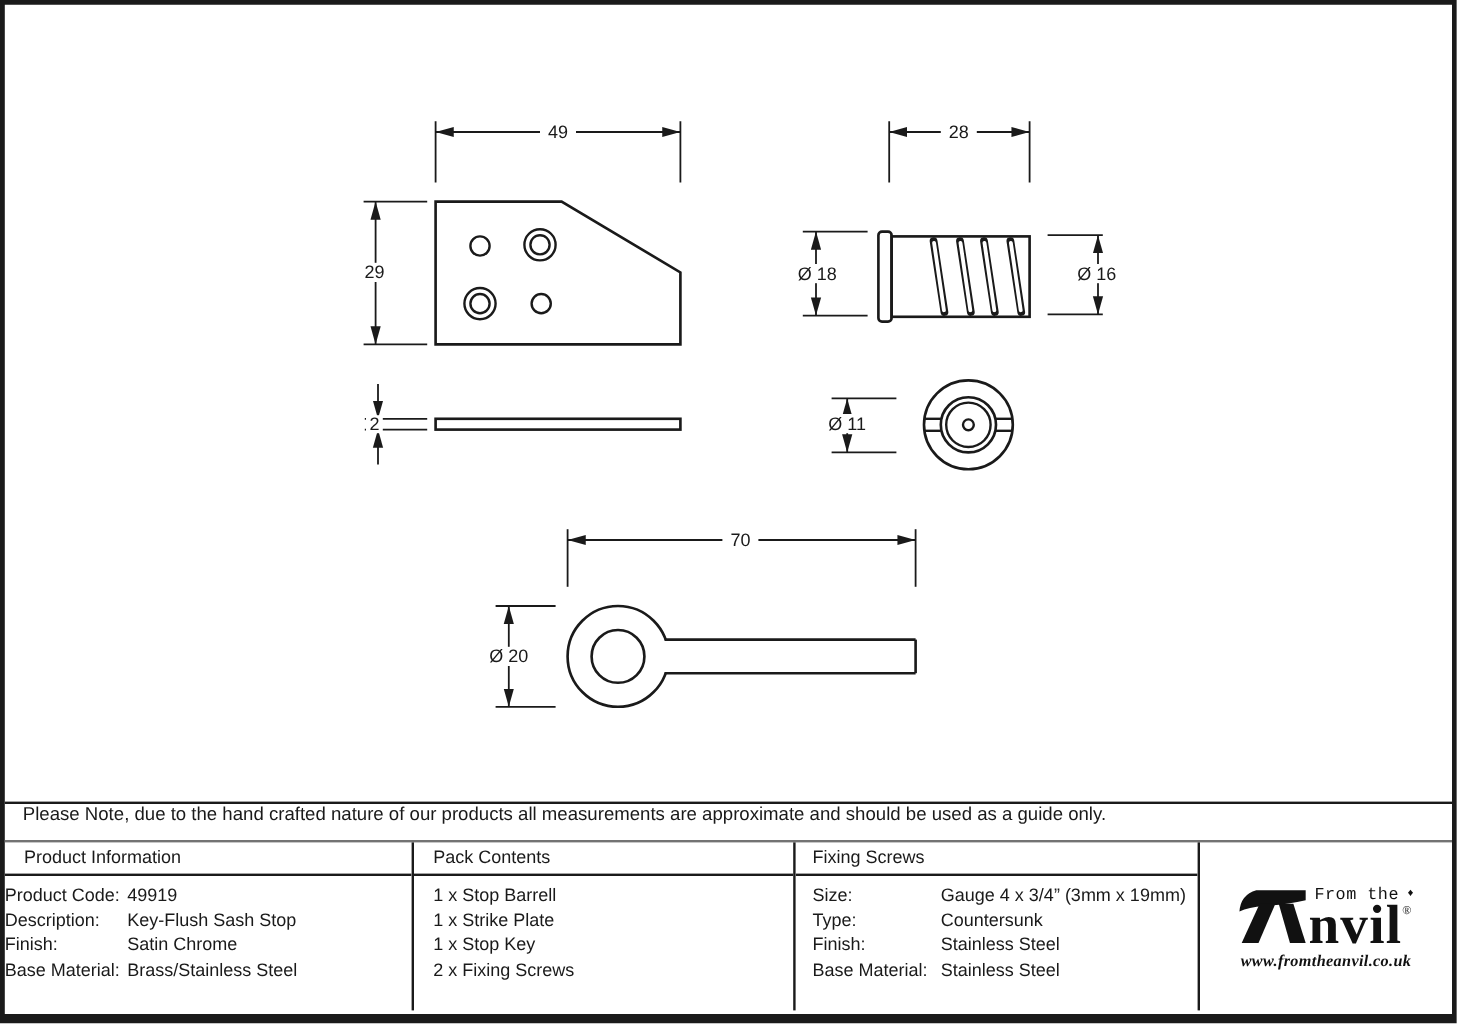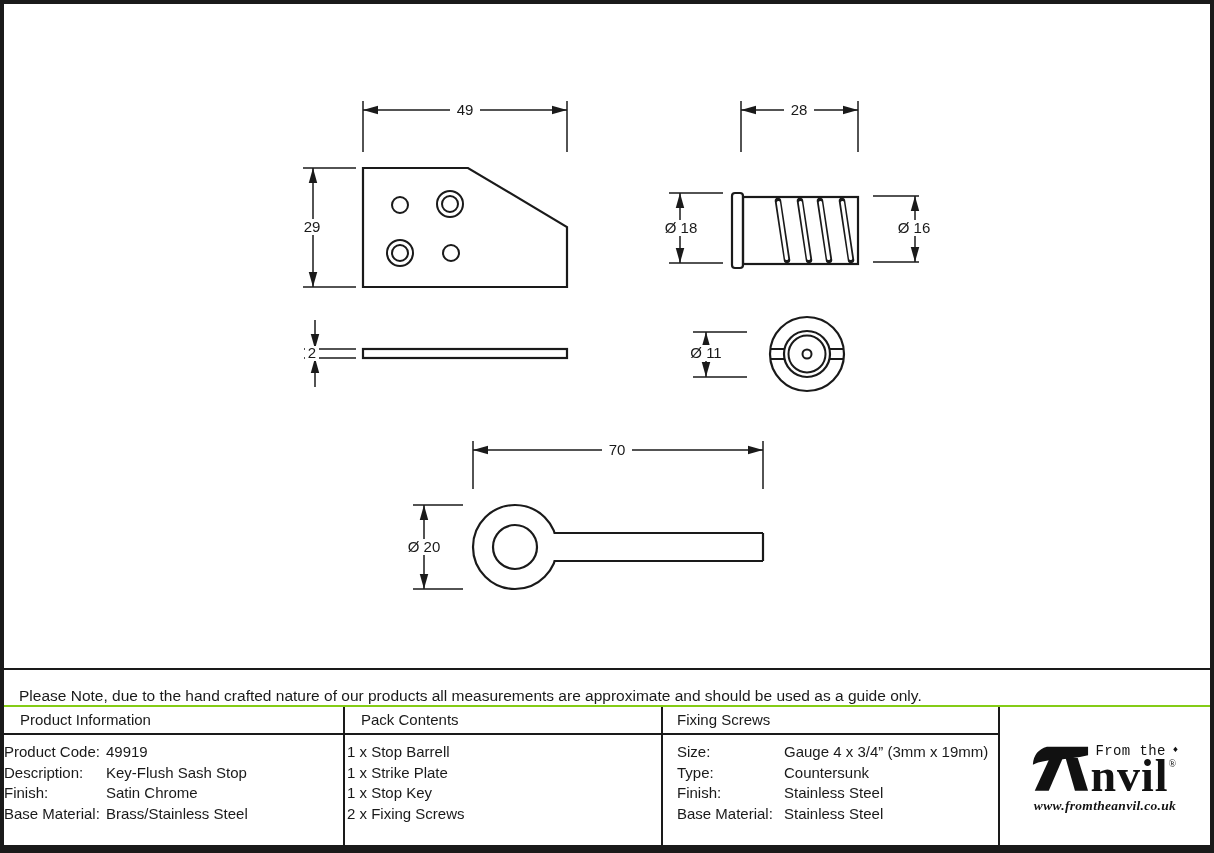--- a/index.html
+++ b/index.html
@@ -18,24 +18,24 @@
     border-bottom:2px solid #1a1a1a;
     box-sizing:content-box;
   }
   .drawing-area svg{display:block;}
   .dim-text{
     font-family:"Liberation Sans", sans-serif;
     font-size:15px;
     fill:#1a1a1a;
   }
   .note-row{
-    height:37px;
-    border-bottom:2px solid #84cc16;
+    height:32px;
+    border-bottom:2px solid #737373;
     box-sizing:border-box;
-    display:flex;align-items:flex-end;
+    display:flex;align-items:flex-start;
     padding-left:15px;
     font-size:15.5px;
   }
   .info-table{
     display:flex;
     height:140px;
     justify-content:space-between;
   }
   .col{
     box-sizing:border-box;
@@ -51,21 +51,21 @@
     box-sizing:border-box;
     border-bottom:2px solid #1a1a1a;
     line-height:26px;
     font-size:15px;
     padding-left:16px;
   }
   .col-pack .cell-header{padding-left:16px;}
   .col-fixing .cell-header{padding-left:14px;}
   .cell-body{padding-top:7px;font-size:15px;}
   .col-product .cell-body{}
-  .col-pack .cell-body{padding-left:2px;}
+  .col-pack .cell-body{padding-left:16px;}
   .col-fixing .cell-body{padding-left:14px;}
   .kv-row{display:flex;line-height:20.5px;}
   .col-product .kv-label{flex:0 0 102px;}
   .col-fixing .kv-label{flex:0 0 107px;}
   .pack-item{line-height:20.5px;}
   
   .logo{display:flex;flex-direction:column;align-items:center;color:#111;}
   .logo-row{display:flex;align-items:flex-end;}
   .anvil-glyph{width:58px;height:53px;fill:#111;flex:0 0 auto;margin-right:1px;}
   .logo-text{display:flex;flex-direction:column;}

